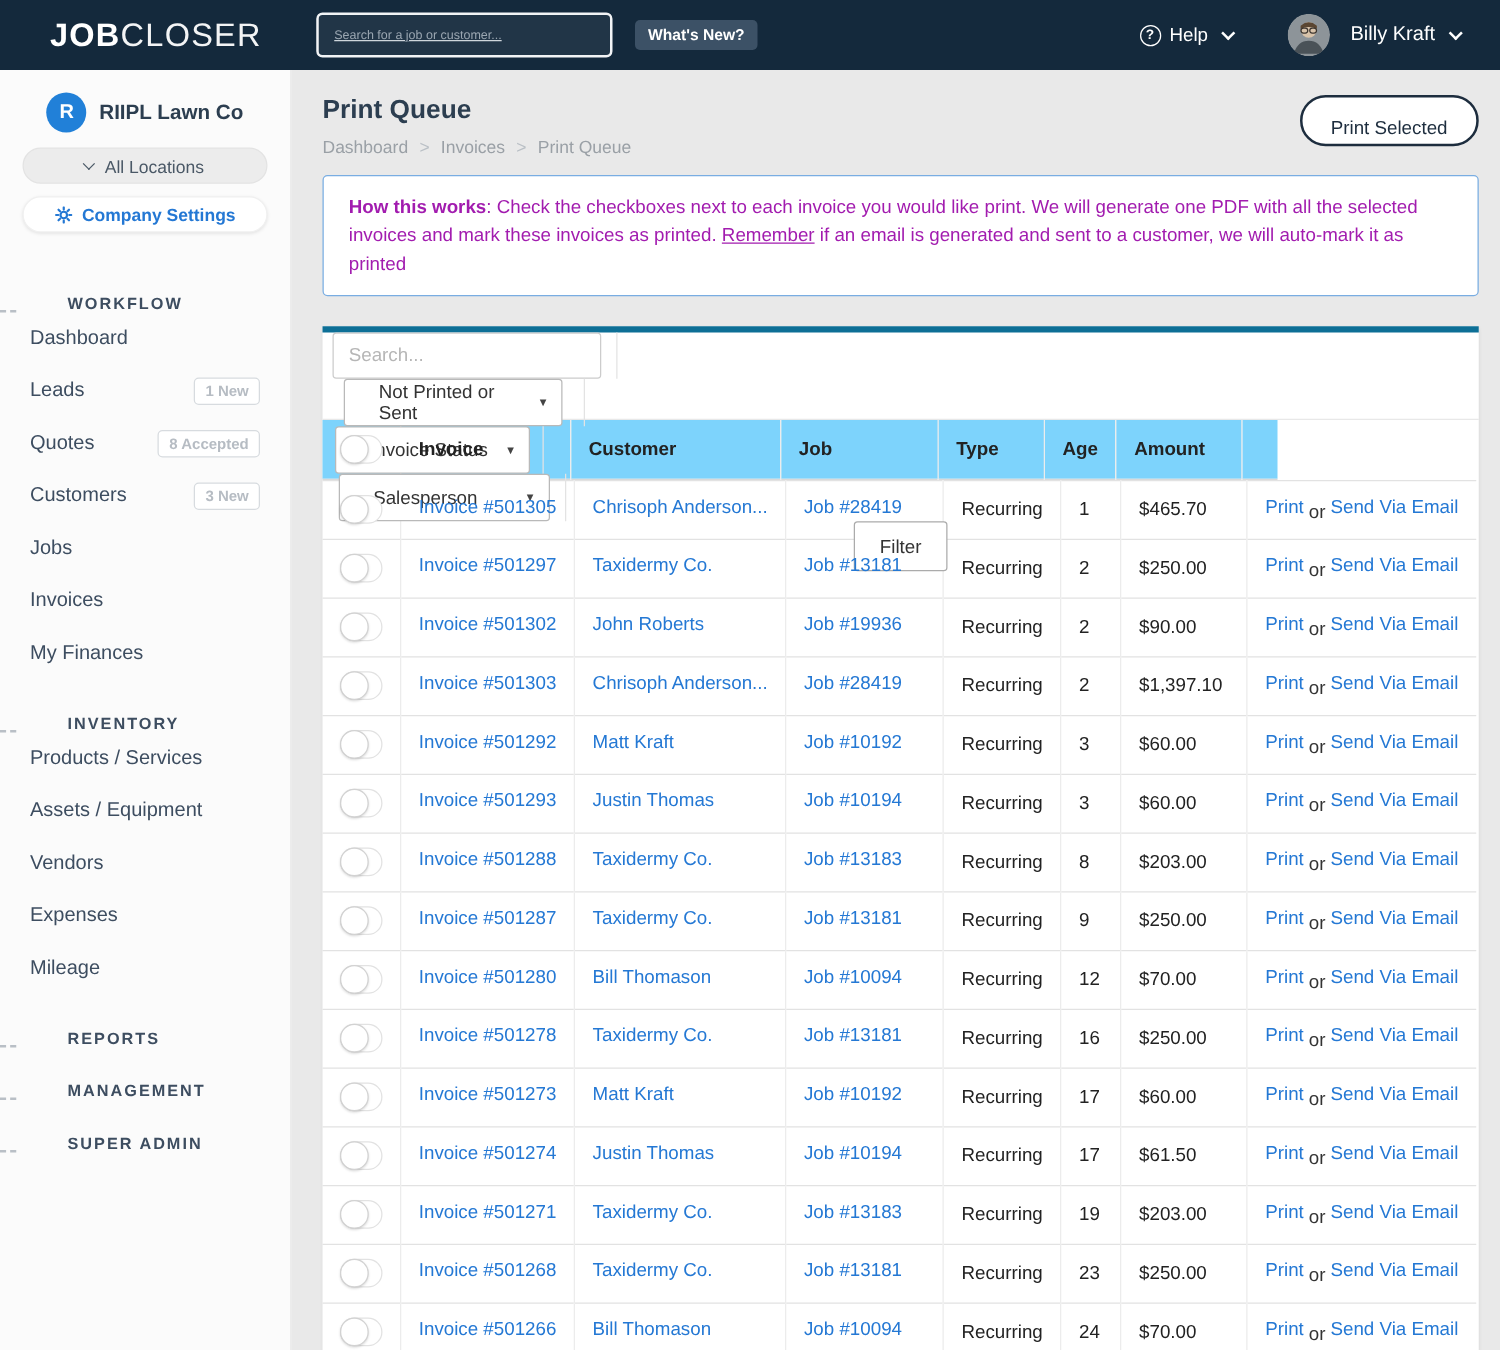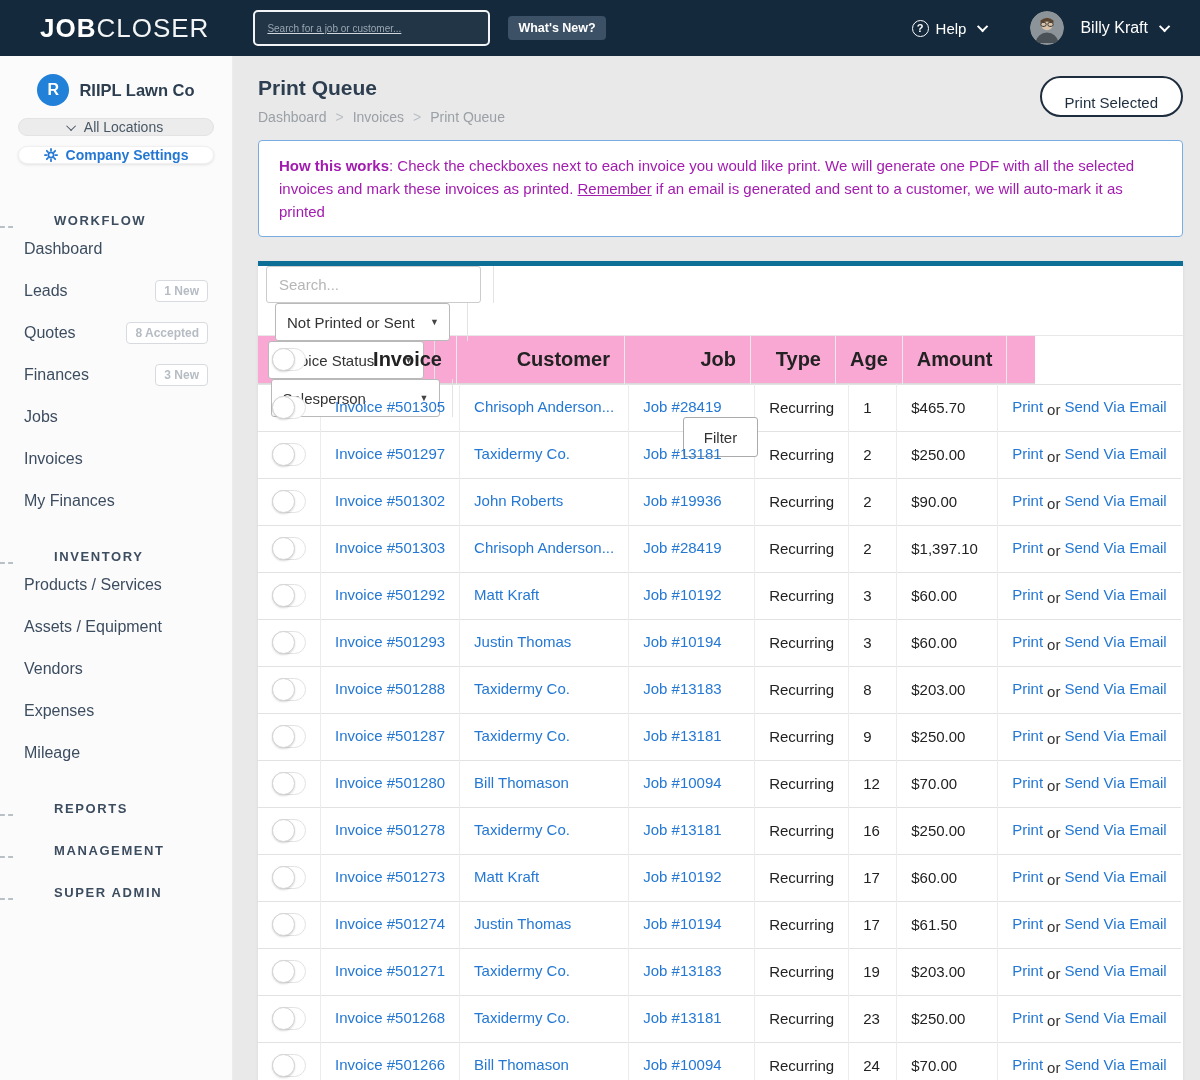--- a/index.html
+++ b/index.html
@@ -51,21 +51,21 @@
     background: #fbfbfb; border-right: 1px solid #ececec; padding-top: 18px;
   }
   .company-row { display: flex; align-items: center; justify-content: center; gap: 10px; }
   .company-logo {
     width: 32px; height: 32px; border-radius: 50%; background: #2180d8; color: #fff;
     display: flex; align-items: center; justify-content: center;
     font-weight: 800; font-size: 16px; flex: none;
   }
   .company-name { font-size: 16.5px; font-weight: 700; color: #2c3e50; }
   .pill-btn {
-    margin: 12px 18px 0 18px; height: 18px; border-radius: 15px;
+    margin: 12px 18px 0 18px; height: 29px; border-radius: 15px;
     display: flex; align-items: center; justify-content: center; gap: 8px;
     font-size: 14px; cursor: pointer;
   }
   .locations-btn { background: #ececec; color: #4a5866; border: 1px solid #e3e3e3; }
   .locations-btn .chev-dark {
     width: 7px; height: 7px; border-left: 1.5px solid #4a5866; border-bottom: 1.5px solid #4a5866;
     transform: rotate(-45deg) translateY(-2px); display: inline-block;
   }
   .settings-btn {
     background: #fff; color: #2478d4; border: 1px solid #f0f0f0; font-weight: 600;
@@ -124,35 +124,35 @@
   .fg-1 { width: 210px; } .fg-2 { width: 177px; } .fg-3 { width: 195px; } .fg-btn { flex: 1; }
   .filter-search {
     width: 215px; height: 37px; border: 1px solid #ccc; border-radius: 3px;
     font-size: 15px; padding: 0 12px; color: #444; outline: none;
     font-family: "Liberation Sans", "DejaVu Sans", sans-serif;
   }
   .filter-search::placeholder { color: #b6b6b6; }
   .dropdown {
     height: 38px; border: 1px solid #b9b9b9; border-radius: 3px; background: #fff;
     display: flex; align-items: center; font-size: 15px; color: #333;
-    padding: 0 10px 0 11px; cursor: pointer;
+    padding: 0 10px 0 27px; cursor: pointer;
   }
   .dd-1 { width: 175px; } .dd-2 { width: 156px; } .dd-3 { width: 169px; }
   .dd-arrow { margin-left: auto; font-size: 9px; color: #444; }
   .filter-btn {
     width: 75px; height: 40px; border: 1px solid #ababab; border-radius: 3px;
     background: #fff; font-size: 15px; color: #333; cursor: pointer; font-family: inherit;
   }
 
   
   .tbl { display: table; width: 100%; table-layout: fixed; border-collapse: collapse; }
   .tr { display: table-row; }
   .td, .th { display: table-cell; height: 47px; vertical-align: middle; border-right: 1px solid #ececec; padding: 0 14px; }
   .td:last-child, .th:last-child { border-right: none; }
-  .thead .th { font-weight: 700; font-size: 20px; color: #222; background: #f9a8d4; text-align: right; }
+  .thead .th { font-weight: 700; font-size: 15px; color: #222; background: #7dd3fc; }
   .tbody .tr { border-top: 1px solid #e2e2e2; }
   .thead .tr { border-bottom: 1px solid #d9d9d9; }
   .c-check { width: 58px; } .c-invoice { width: 136px; } .c-cust { width: 168px; }
   .c-job { width: 126px; } .c-type { width: 85px; } .c-age { width: 48px; }
   .c-amount { width: 101px; } .c-act { width: auto; }
   .td { font-size: 15px; color: #222; }
   a.link { color: #2478d4; text-decoration: none; cursor: pointer; white-space: nowrap; overflow: hidden; text-overflow: ellipsis; display: inline-block; max-width: 100%; }
   .or-sep { color: #333; margin: 0 4px; }
 
   .toggle {
@@ -224,21 +224,21 @@
   </div>
           <div class="nav-item">
     <span class="nav-item-label">Leads</span>
     <span class="nav-badge">1 New</span>
   </div>
           <div class="nav-item">
     <span class="nav-item-label">Quotes</span>
     <span class="nav-badge">8 Accepted</span>
   </div>
           <div class="nav-item">
-    <span class="nav-item-label">Finances</span>
+    <span class="nav-item-label">Customers</span>
     <span class="nav-badge">3 New</span>
   </div>
           <div class="nav-item">
     <span class="nav-item-label">Jobs</span>
 
   </div>
           <div class="nav-item">
     <span class="nav-item-label">Invoices</span>
 
   </div>

